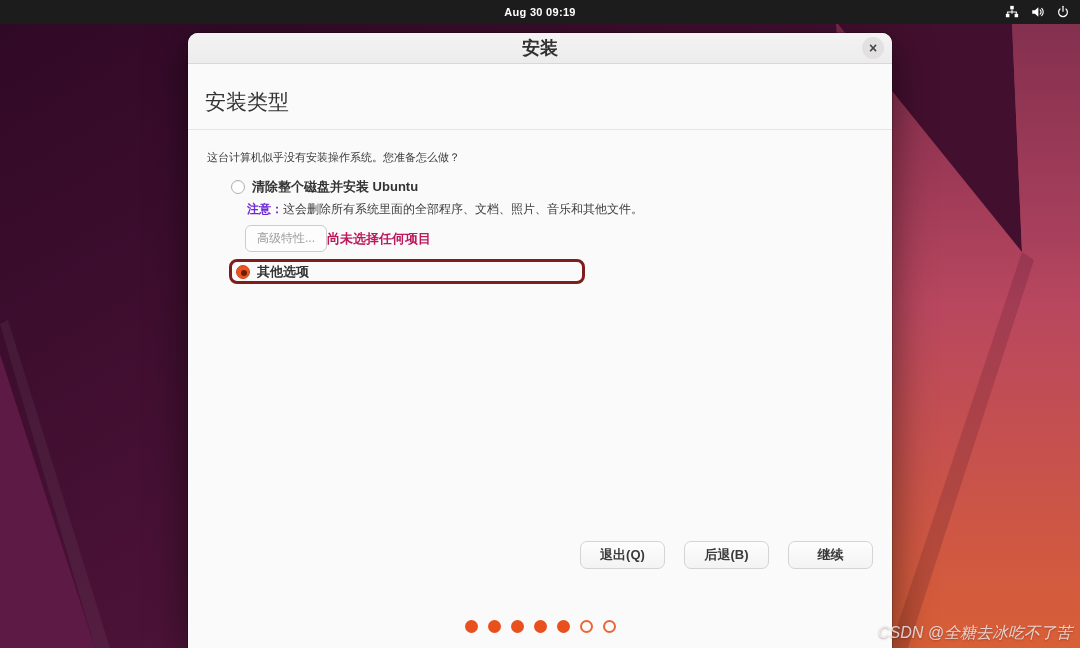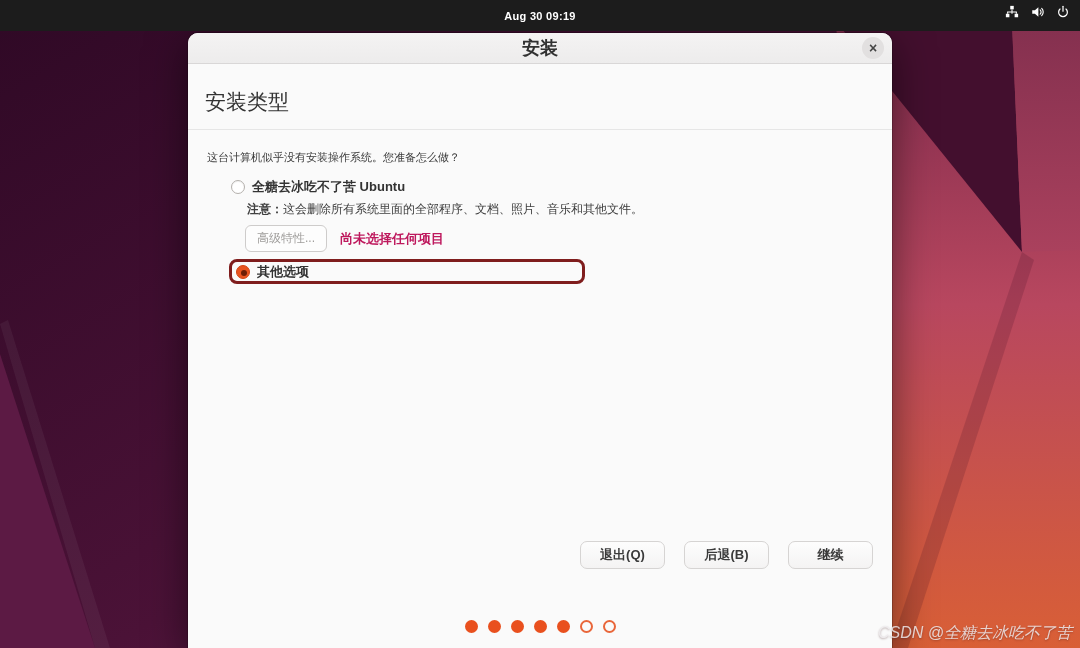--- a/index.html
+++ b/index.html
@@ -1,20 +1,20 @@
 <!DOCTYPE html>
 <html><head>
 <meta charset="utf-8">
 <style>
   * { margin:0; padding:0; box-sizing:border-box; }
   html,body { width:1080px; height:648px; overflow:hidden; }
   body { font-family:"Liberation Sans","DejaVu Sans",sans-serif; position:relative; background:#2c0823; }
 
   
-  .topbar { position:absolute; left:0; top:0; width:1080px; height:31px; background:#1c1c1c; z-index:30;
+  .topbar { position:absolute; left:0; top:0; width:1080px; height:24px; background:#1c1c1c; z-index:30;
             display:flex; align-items:center; justify-content:center; }
   .clock { color:#ffffff; font-size:11px; font-weight:bold; letter-spacing:.3px; }
   .tray { position:absolute; right:10px; top:0; height:24px; display:flex; align-items:center; gap:11px; }
   .tray svg { display:block; }
 
   
   .wallpaper { position:absolute; left:0; top:24px; width:1080px; height:624px; z-index:0; }
 
   
   .window { position:absolute; left:188px; top:33px; width:704px; height:615px; z-index:10;
@@ -36,22 +36,22 @@
   .radio-row { display:flex; align-items:center; gap:7px; }
   .radio { width:14px; height:14px; border-radius:50%; flex:0 0 14px; position:relative; }
   .radio.off { background:#ffffff; border:1px solid #b4b0ac; box-shadow:inset 0 1px 1px rgba(0,0,0,.06); }
   .radio.on  { background:#e95420; border:1px solid #d34615; }
   .radio.on::after { content:""; position:absolute; left:4px; top:4px; width:6px; height:6px; border-radius:50%;
                      background:#6e1d05; }
   .radio-label { font-size:13px; font-weight:bold; color:#333333; }
 
   .opt-erase { margin:13px 0 0 43px; }
   .opt-note { margin:5px 0 0 16px; font-size:12px; color:#3c3c3c; }
-  .note-prefix { color:#404040; font-weight:bold; }
-  .advanced-row { margin:7px 0 0 14px; display:flex; align-items:center; gap:13px; }
+  .note-prefix { color:#6d28d9; font-weight:bold; }
+  .advanced-row { margin:7px 0 0 14px; display:flex; align-items:center; }
   .advanced-btn { height:27px; padding:0 11px; font-size:12px; color:#9f9d9b; background:#fdfdfd;
                   border:1px solid #cecccb; border-radius:6px; font-family:inherit; }
   .advanced-status { font-size:13px; font-weight:bold; color:#be185d; }
 
   .opt-other { margin:7px 0 0 41px; width:356px; height:25px; border:3px solid #7f1d1d; border-radius:8px;
                display:flex; align-items:center; padding-left:4px; background:#fafafa; }
   .opt-other-desc { margin:5px 0 0 59px; font-size:12px; color:#3c3c3c; }
 
   .footer-buttons { position:absolute; right:19px; bottom:78px; display:flex; gap:19px; }
   .fbtn { min-width:85px; height:28px; font-size:13px; font-weight:bold; color:#3a3a3a; font-family:inherit;
@@ -130,21 +130,21 @@
   <div class="page-header">
     <h1 class="page-title">安装类型</h1>
   </div>
 
   <div class="content">
     <div class="question">这台计算机似乎没有安装操作系统。您准备怎么做？</div>
 
     <div class="opt-erase">
       <div class="radio-row">
         <span class="radio off"></span>
-        <span class="radio-label">全糖去冰吃不了苦 Ubuntu</span>
+        <span class="radio-label">清除整个磁盘并安装 Ubuntu</span>
       </div>
       <div class="opt-note">
         <span class="note-prefix">注意：</span><span>这会删除所有系统里面的全部程序、文档、照片、音乐和其他文件。</span>
       </div>
       <div class="advanced-row">
         <button class="advanced-btn">高级特性...</button>
         <span class="advanced-status">尚未选择任何项目</span>
       </div>
     </div>
 

